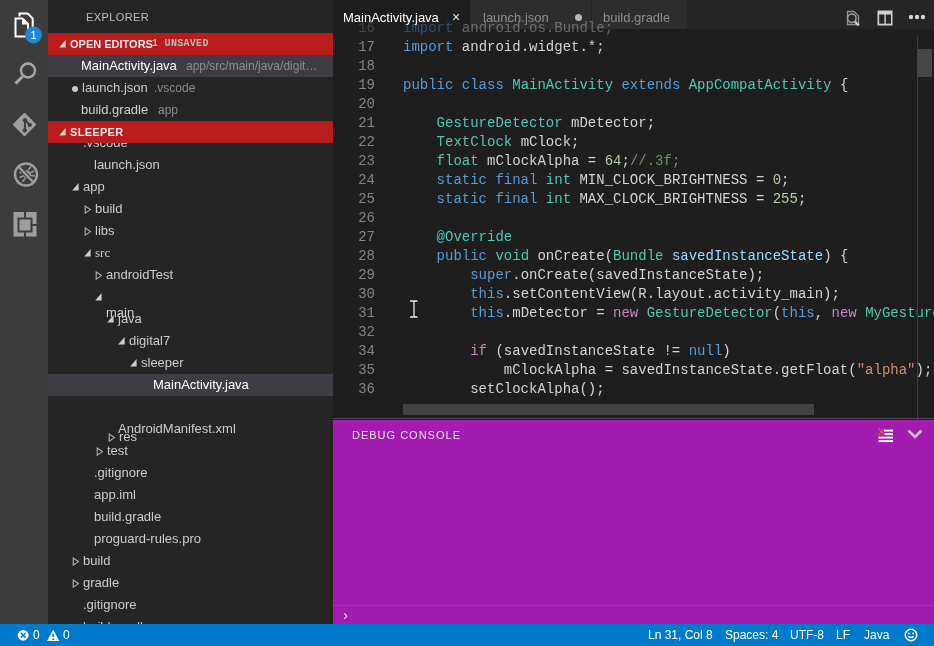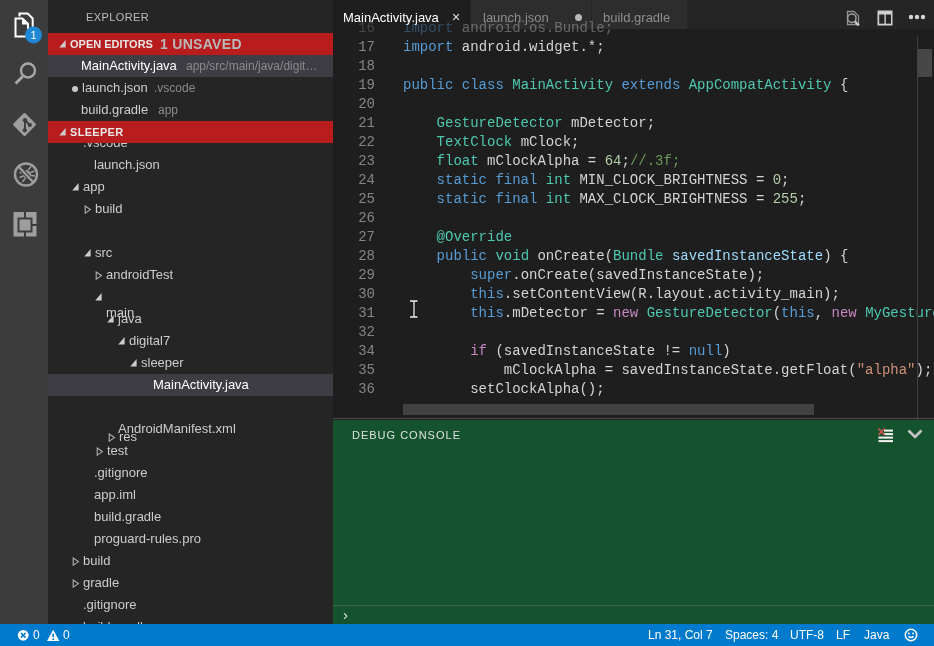--- a/index.html
+++ b/index.html
@@ -21,21 +21,21 @@
 #editor{position:absolute;left:333px;top:0;width:601px;height:420px;background:#1e1e1e;overflow:hidden;}
 #tabs{position:absolute;left:0;top:0;width:601px;height:29px;background:#252526;}
 .tab{position:absolute;top:0;height:29px;line-height:35px;font-size:13px;white-space:nowrap;}
 #code{position:absolute;left:0;top:19px;width:601px;}
 .ln{display:flex;height:19px;font:14px/19px "Liberation Mono",monospace;}
 .g{width:42px;text-align:right;color:#858585;flex:none;}
 .c{margin-left:28px;white-space:pre;color:#d4d4d4;}
 .k{color:#569cd6}.t{color:#4ec9b0}.p{color:#c586c0}.n{color:#b5cea8}
 .cm{color:#6a9955}.s{color:#ce9178}.pv{color:#9cdcfe}
 
-#panel{position:absolute;left:333px;top:420px;width:601px;height:204px;background:#14532d;}
+#panel{position:absolute;left:333px;top:420px;width:601px;height:204px;background:#a21caf;}
 
 #status{position:absolute;left:0;top:624px;width:934px;height:22px;background:#007acc;color:#ffffff;font-size:12px;}
 #status span{position:absolute;top:0;line-height:22px;white-space:nowrap;}
 </style>
 </head>
 <body>
 <div id="actbar">
 
   <svg style="position:absolute;left:0;top:0;" width="48" height="50" viewBox="0 0 48 50">
     <path d="M19.5 16.5 v-3 h8.2 l5 5 V31" fill="none" stroke="#ffffff" stroke-width="2"></path>
@@ -98,21 +98,27 @@
         <path d="M6.6 0 V7.6 H0.2 Z" fill="#cccccc"></path>
       </svg>
       <span style="position:absolute;left:35px;">app</span>
     </div>
   <div class="row" style="top:198px;">
       <svg class="tw" style="left:36px" width="8" height="9" viewBox="0 0 8 9">
         <path d="M1.2 1 L6.4 4.6 L1.2 8.2 Z" fill="none" stroke="#aeaeae" stroke-width="1.1"></path>
       </svg>
       <span style="position:absolute;left:47px;">build</span>
     </div>
-  <div class="row" style="top:242px;">
+  <div class="row" style="top:220px;">
+      <svg class="tw" style="left:36px" width="8" height="9" viewBox="0 0 8 9">
+        <path d="M1.2 1 L6.4 4.6 L1.2 8.2 Z" fill="none" stroke="#aeaeae" stroke-width="1.1"></path>
+      </svg>
+      <span style="position:absolute;left:47px;">libs</span>
+    </div>
+  <div class="row" style="top:242px;font-family:Liberation Serif, serif;">
       <svg class="tw" style="left:36px" width="7" height="8" viewBox="0 0 7 8">
         <path d="M6.6 0 V7.6 H0.2 Z" fill="#cccccc"></path>
       </svg>
       <span style="position:absolute;left:47px;">src</span>
     </div>
   <div class="row" style="top:264px;">
       <svg class="tw" style="left:47px" width="8" height="9" viewBox="0 0 8 9">
         <path d="M1.2 1 L6.4 4.6 L1.2 8.2 Z" fill="none" stroke="#aeaeae" stroke-width="1.1"></path>
       </svg>
       <span style="position:absolute;left:58px;">androidTest</span>
@@ -188,21 +194,21 @@
     </div>
   <div class="row" style="top:616px;">
       <span style="position:absolute;left:35px;">build.gradle</span>
     </div>
 
   <div class="row hdr" style="top:33px;">
       <svg class="tw" style="left:11px" width="7" height="8" viewBox="0 0 7 8">
         <path d="M6.6 0 V7.6 H0.2 Z" fill="#cccccc"></path>
       </svg>
       <span style="position:absolute;left:22px;">OPEN EDITORS</span>
-      <span style="position:absolute;left:112px;color:#b9b9b9;font-size:14px;letter-spacing:0.3px;">1 UNSAVED</span>
+      <span style="position:absolute;left:104px;color:#b9b9b9;font-size:10px;letter-spacing:0.3px;font-family:Liberation Mono, monospace;">1 UNSAVED</span>
     </div>
   <div class="row sel" style="top:55px;">
       <span style="position:absolute;left:33px;">MainActivity.java</span>
       <span class="desc" style="position:absolute;left:138px;">app/src/main/java/digit…</span>
     </div>
   <div class="row" style="top:77px;">
       <span class="dirty" style="left:24px;"></span>
       <span style="position:absolute;left:34px;">launch.json</span>
       <span class="desc" style="position:absolute;left:106px;">.vscode</span>
     </div>
@@ -369,18 +375,18 @@
     <circle cx="36.2" cy="10.2" r="1" fill="#007acc"></circle>
   </svg>
   <span style="left:33px;">0</span>
   <span style="left:63px;">0</span>
   <svg style="position:absolute;left:904px;top:4px;" width="14" height="14" viewBox="0 0 14 14">
     <circle cx="7" cy="7" r="5.7" fill="none" stroke="#ffffff" stroke-width="1.5"></circle>
     <circle cx="4.9" cy="5.4" r="0.95" fill="#ffffff"></circle>
     <circle cx="9.1" cy="5.4" r="0.95" fill="#ffffff"></circle>
     <path d="M4.4 8.3 q2.6 2.6 5.2 0" fill="none" stroke="#ffffff" stroke-width="1.4"></path>
   </svg>
-  <span style="left:648px;">Ln 31, Col 7</span>
+  <span style="left:648px;">Ln 31, Col 8</span>
   <span style="left:725px;">Spaces: 4</span>
   <span style="left:790px;">UTF-8</span>
   <span style="left:836px;">LF</span>
   <span style="left:864px;">Java</span>
 </div>
 
 </body></html>

